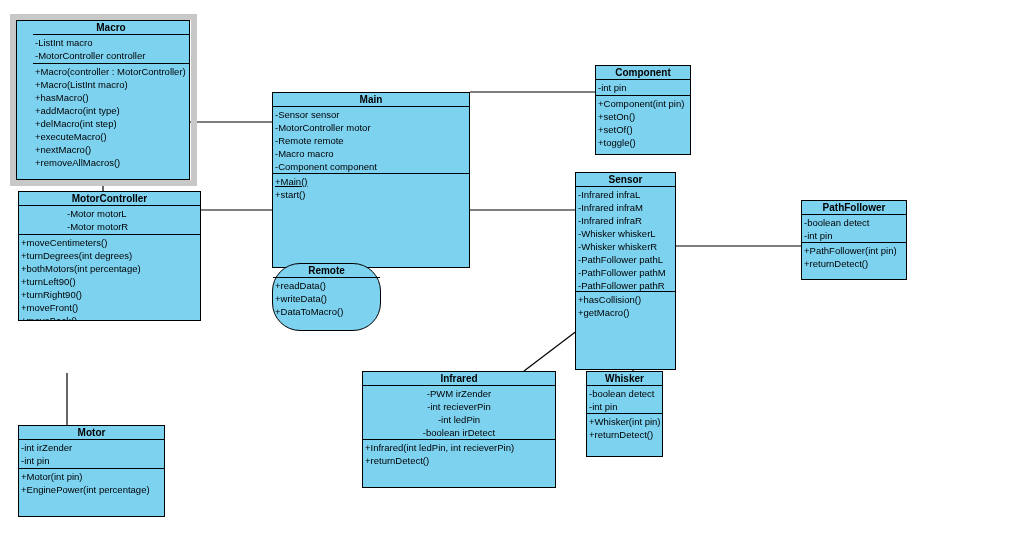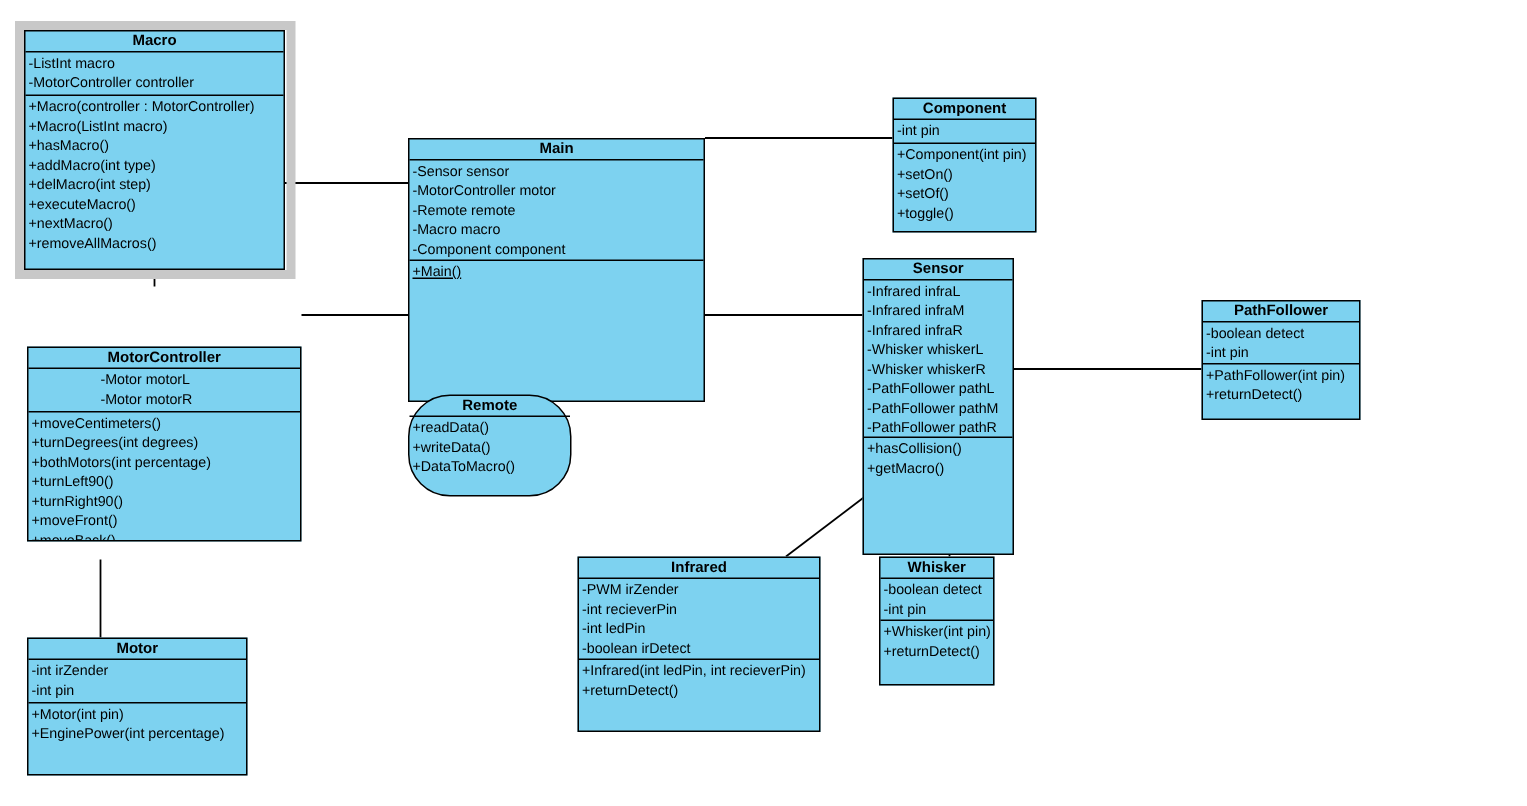--- a/index.html
+++ b/index.html
@@ -61,39 +61,39 @@
     <line x1="470" y1="92" x2="595" y2="92"></line>
     <line x1="310" y1="232" x2="310" y2="263"></line>
     <line x1="470" y1="210" x2="575" y2="210"></line>
     <line x1="676" y1="246" x2="801" y2="246"></line>
     <line x1="578" y1="330" x2="524" y2="371"></line>
     <line x1="633" y1="330" x2="633" y2="371"></line>
   </svg>
 
   <div class="selection-frame"></div>
 
-  <div class="uml-class" id="box-macro" style="left:16px; top:20px; width:174px; height:160px;">
+  <div class="uml-class" id="box-macro" style="left:16px; top:20px; width:174px; height:160px;padding-left:16px;">
     <div class="title">Macro</div>
     <div class="attrs" style="height:29px;">
         <div class="row">-ListInt macro</div>
         <div class="row">-MotorController controller</div>
       </div>
     <div class="methods">
         <div class="row">+Macro(controller : MotorController)</div>
         <div class="row">+Macro(ListInt macro)</div>
         <div class="row">+hasMacro()</div>
         <div class="row">+addMacro(int type)</div>
         <div class="row">+delMacro(int step)</div>
         <div class="row">+executeMacro()</div>
         <div class="row">+nextMacro()</div>
         <div class="row">+removeAllMacros()</div>
       </div>
   </div>
 
-  <div class="uml-class" id="box-motorcontroller" style="left:18px; top:191px; width:183px; height:130px;margin-top:40px;">
+  <div class="uml-class" id="box-motorcontroller" style="left:18px; top:191px; width:183px; height:130px;">
     <div class="title">MotorController</div>
     <div class="attrs" style="height:29px;padding-left:46px;">
         <div class="row">-Motor motorL</div>
         <div class="row">-Motor motorR</div>
       </div>
     <div class="methods">
         <div class="row">+moveCentimeters()</div>
         <div class="row">+turnDegrees(int degrees)</div>
         <div class="row">+bothMotors(int percentage)</div>
         <div class="row">+turnLeft90()</div>
@@ -121,20 +121,21 @@
     <div class="title">Main</div>
     <div class="attrs" style="height:67px;">
         <div class="row">-Sensor sensor</div>
         <div class="row">-MotorController motor</div>
         <div class="row">-Remote remote</div>
         <div class="row">-Macro macro</div>
         <div class="row">-Component component</div>
       </div>
     <div class="methods">
         <div class="row underline">+Main()</div>
+        <div class="row">+start()</div>
       </div>
   </div>
 
   <div class="uml-class" id="box-remote" style="left:272px; top:263px; width:109px; height:68px;border-radius:28px;">
     <div class="title">Remote</div>
 
     <div class="methods">
         <div class="row">+readData()</div>
         <div class="row">+writeData()</div>
         <div class="row">+DataToMacro()</div>
@@ -177,23 +178,23 @@
     <div class="attrs" style="height:28px;">
         <div class="row">-boolean detect</div>
         <div class="row">-int pin</div>
       </div>
     <div class="methods">
         <div class="row">+PathFollower(int pin)</div>
         <div class="row">+returnDetect()</div>
       </div>
   </div>
 
-  <div class="uml-class" id="box-infrared" style="left:362px; top:371px; width:162px; height:117px;margin-left:23px;">
+  <div class="uml-class" id="box-infrared" style="left:362px; top:371px; width:194px; height:117px;">
     <div class="title">Infrared</div>
-    <div class="attrs" style="height:54px;">
+    <div class="attrs" style="height:54px;text-align:center;">
         <div class="row">-PWM irZender</div>
         <div class="row">-int recieverPin</div>
         <div class="row">-int ledPin</div>
         <div class="row">-boolean irDetect</div>
       </div>
     <div class="methods">
         <div class="row">+Infrared(int ledPin, int recieverPin)</div>
         <div class="row">+returnDetect()</div>
       </div>
   </div>

